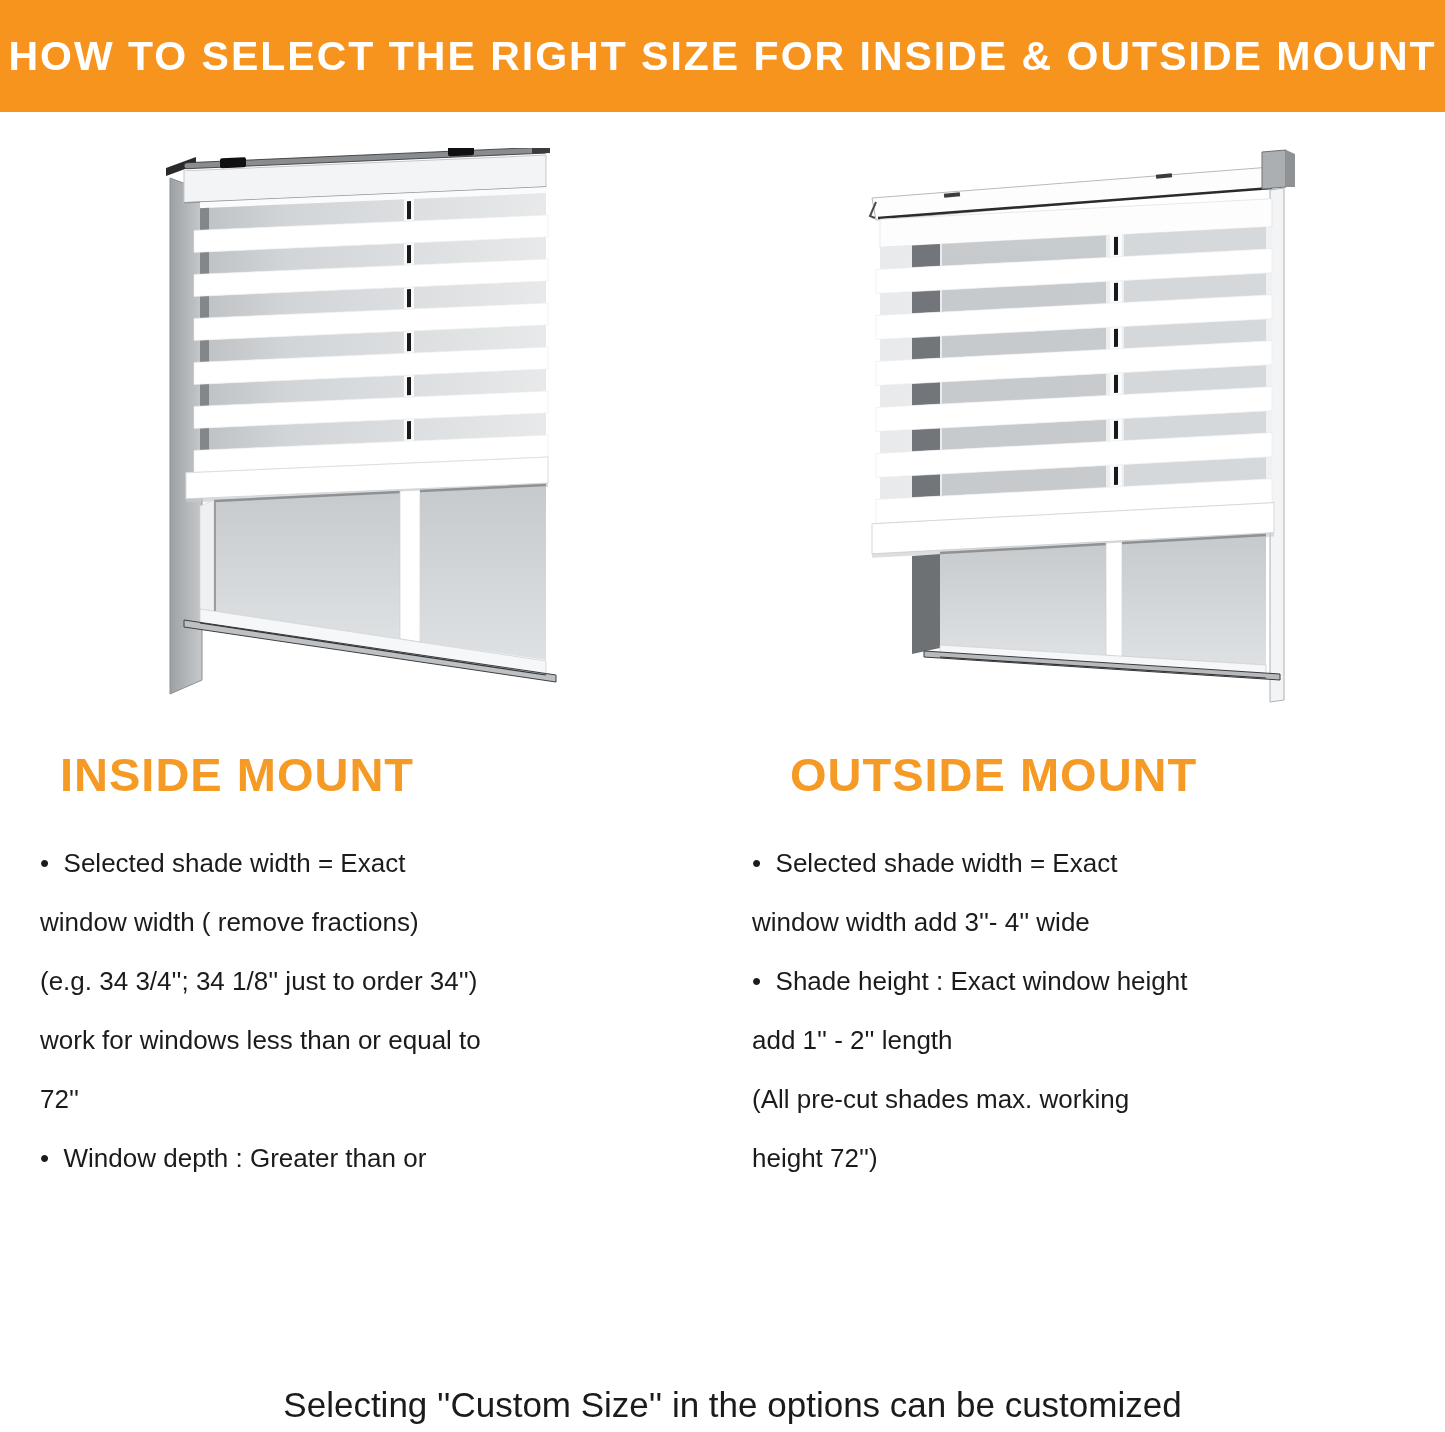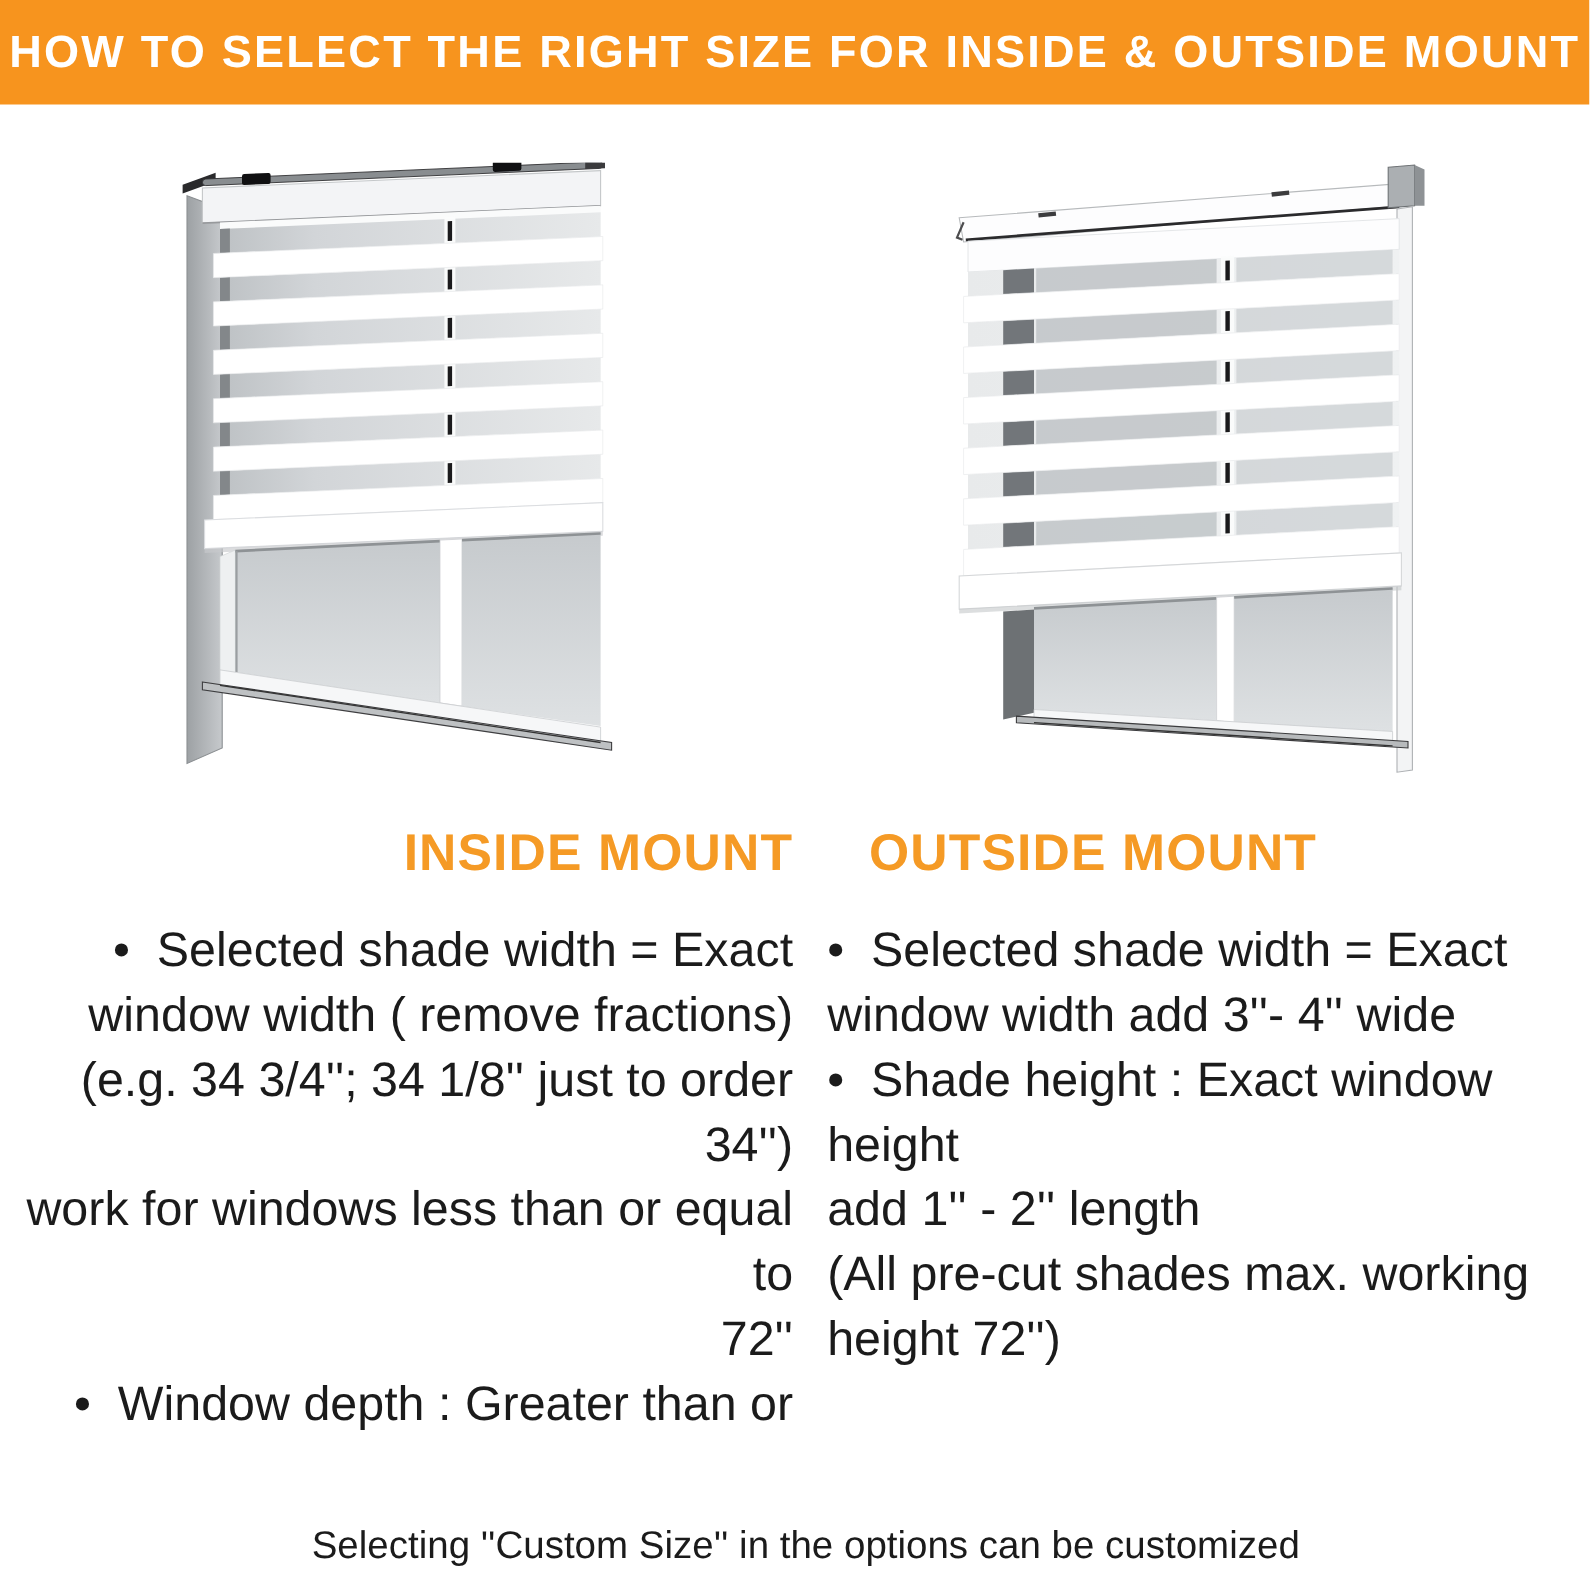--- a/index.html
+++ b/index.html
@@ -4,42 +4,42 @@
 <style>
   html,body { margin:0; padding:0; }
   body {
     width:1445px; height:1432px;
     background:#ffffff;
     font-family:"Liberation Sans", sans-serif;
     position:relative;
     overflow:hidden;
   }
   .banner {
-    position:absolute; left:0; top:0; width:1445px; height:95px;
+    position:absolute; left:0; top:0; width:1445px; height:112px;
     background:var(--banner-bg,#F7941E);
     color:var(--banner-text,#ffffff);
     display:flex; align-items:center; justify-content:center;
     font-weight:bold; font-size:41px; letter-spacing:2px;
     white-space:nowrap;
   }
   .illus { position:absolute; }
   #inside-illus  { left:158px; top:148px; width:402px; height:592px; }
   #outside-illus { left:866px; top:140px; width:432px; height:602px; }
   .col { position:absolute; top:742px; width:700px; }
-  #col-inside  { left:21px;text-align:right;  }
+  #col-inside  { left:40px;  }
   #col-outside { left:752px; }
   .col h2 {
     margin:0 0 26px 0;
     font-size:47px; line-height:66px; font-weight:bold;
     color:var(--heading,#F59A25); letter-spacing:1px;
   }
   #col-inside h2  { margin-left:20px; }
   #col-outside h2 { margin-left:38px; }
   .line {
-    font-size:44px; line-height:59px;
+    font-size:26px; line-height:59px;
     color:var(--body-text,#1b1b1b);
     white-space:pre-wrap;
   }
   .footer-note {
     position:absolute; left:0; top:1385px; width:1445px;
     text-align:center; font-size:35px;
     color:var(--body-text,#1b1b1b);
     padding-left:10px;
   }
 </style>

